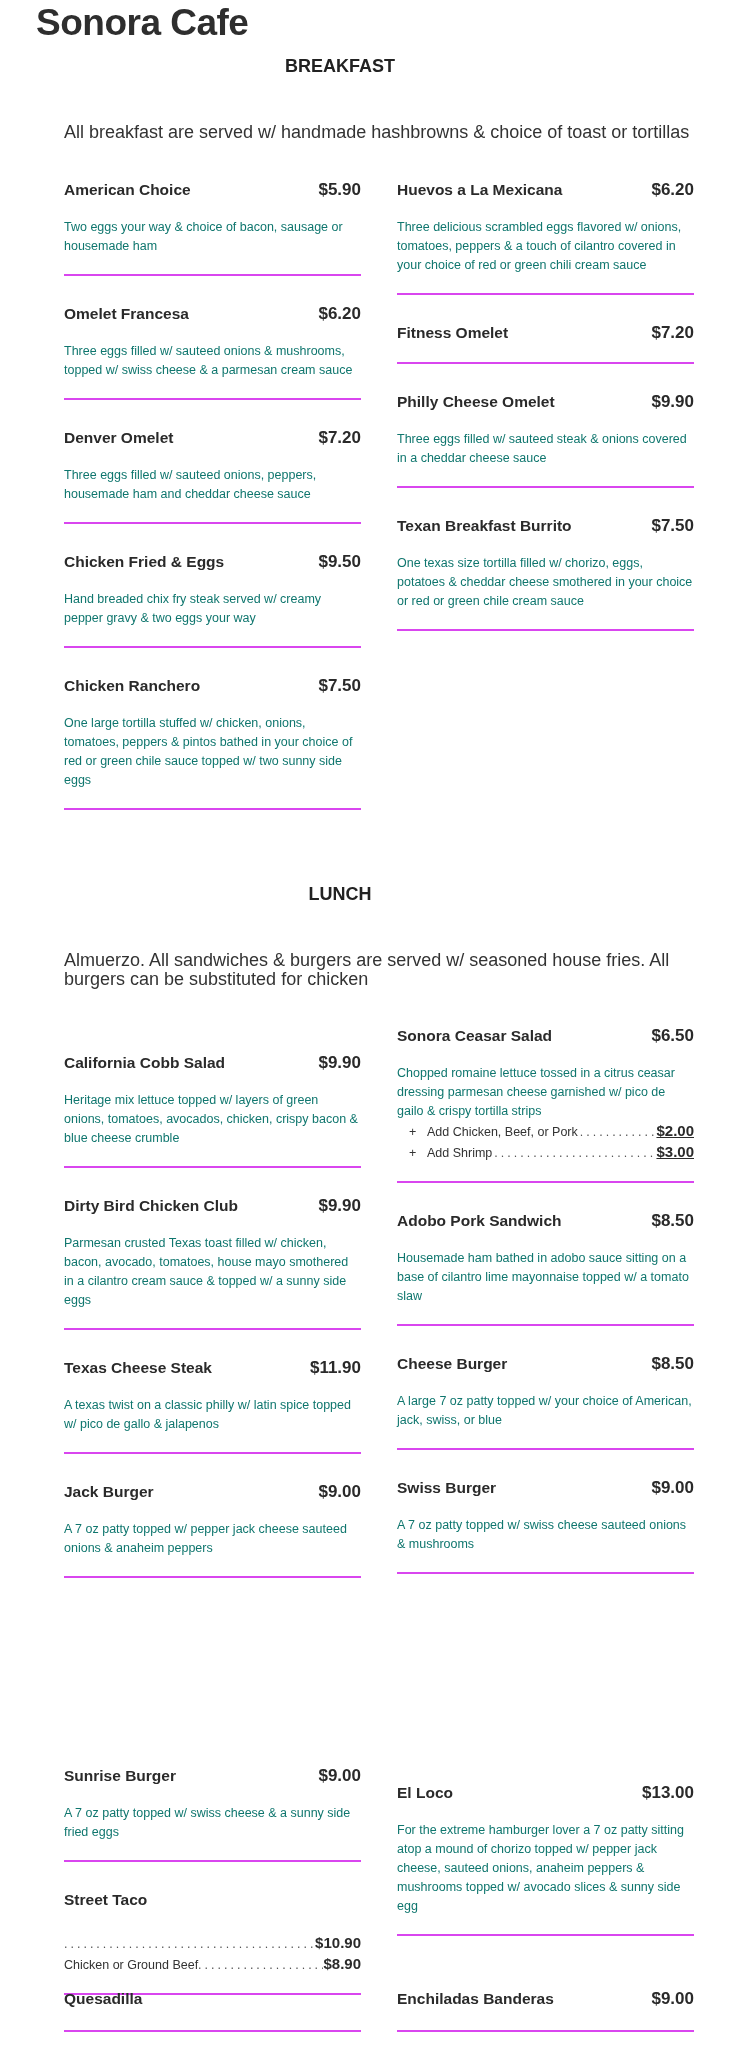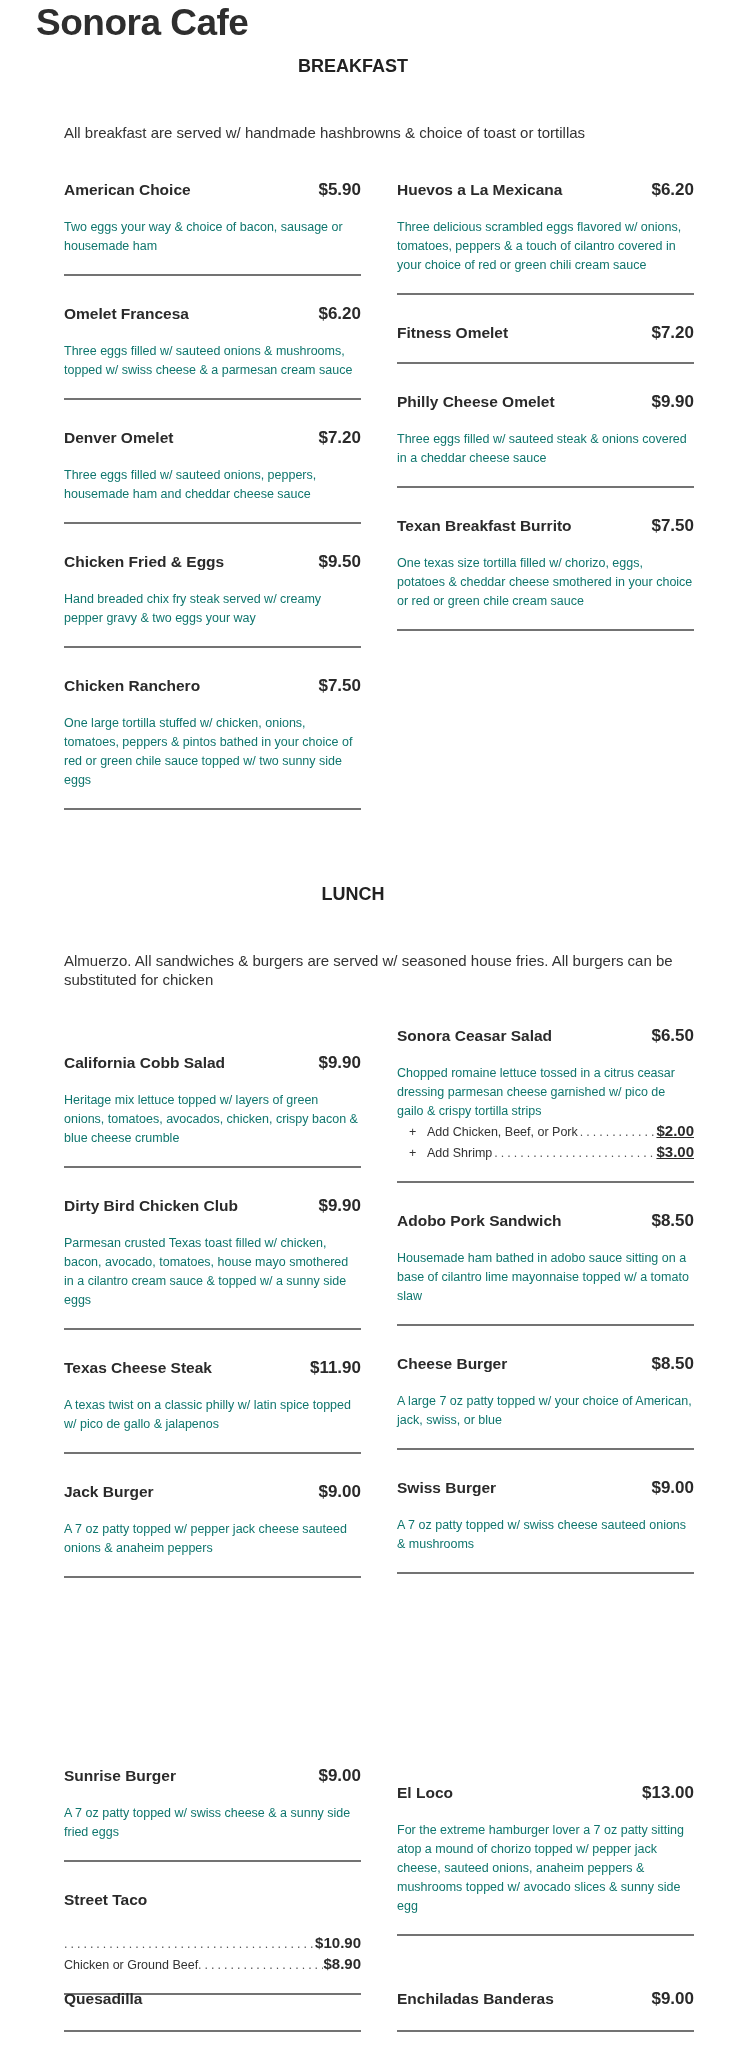--- a/index.html
+++ b/index.html
@@ -17,45 +17,45 @@
     left: 36px;
     top: 2px;
     font-size: 37px;
     font-weight: bold;
     color: #2e2e2e;
     letter-spacing: -0.5px;
     line-height: 42px;
   }
   .section-heading {
     position: absolute;
-    left: 13px;
+    left: 0;
     width: 680px;
     text-align: center;
     font-size: 18px;
     font-weight: bold;
     color: #222;
     line-height: 22px;
   }
   .section-intro {
     position: absolute;
     left: 64px;
     width: 630px;
-    font-size: 15px;
+    font-size: 18px;
     line-height: 19px;
     color: #333;
   }
   .col {
     position: absolute;
     width: 297px;
   }
   .col.left { left: 64px; }
   .col.right { left: 397px; }
   .item {
     padding-top: 27px;
-    border-bottom: 2px solid #737373;
+    border-bottom: 2px solid #d946ef;
     padding-bottom: 18px;
   }
   .item.first { padding-top: 0; }
   .item-head {
     display: flex;
     justify-content: space-between;
     align-items: center;
     height: 22px;
   }
   .item-name {

